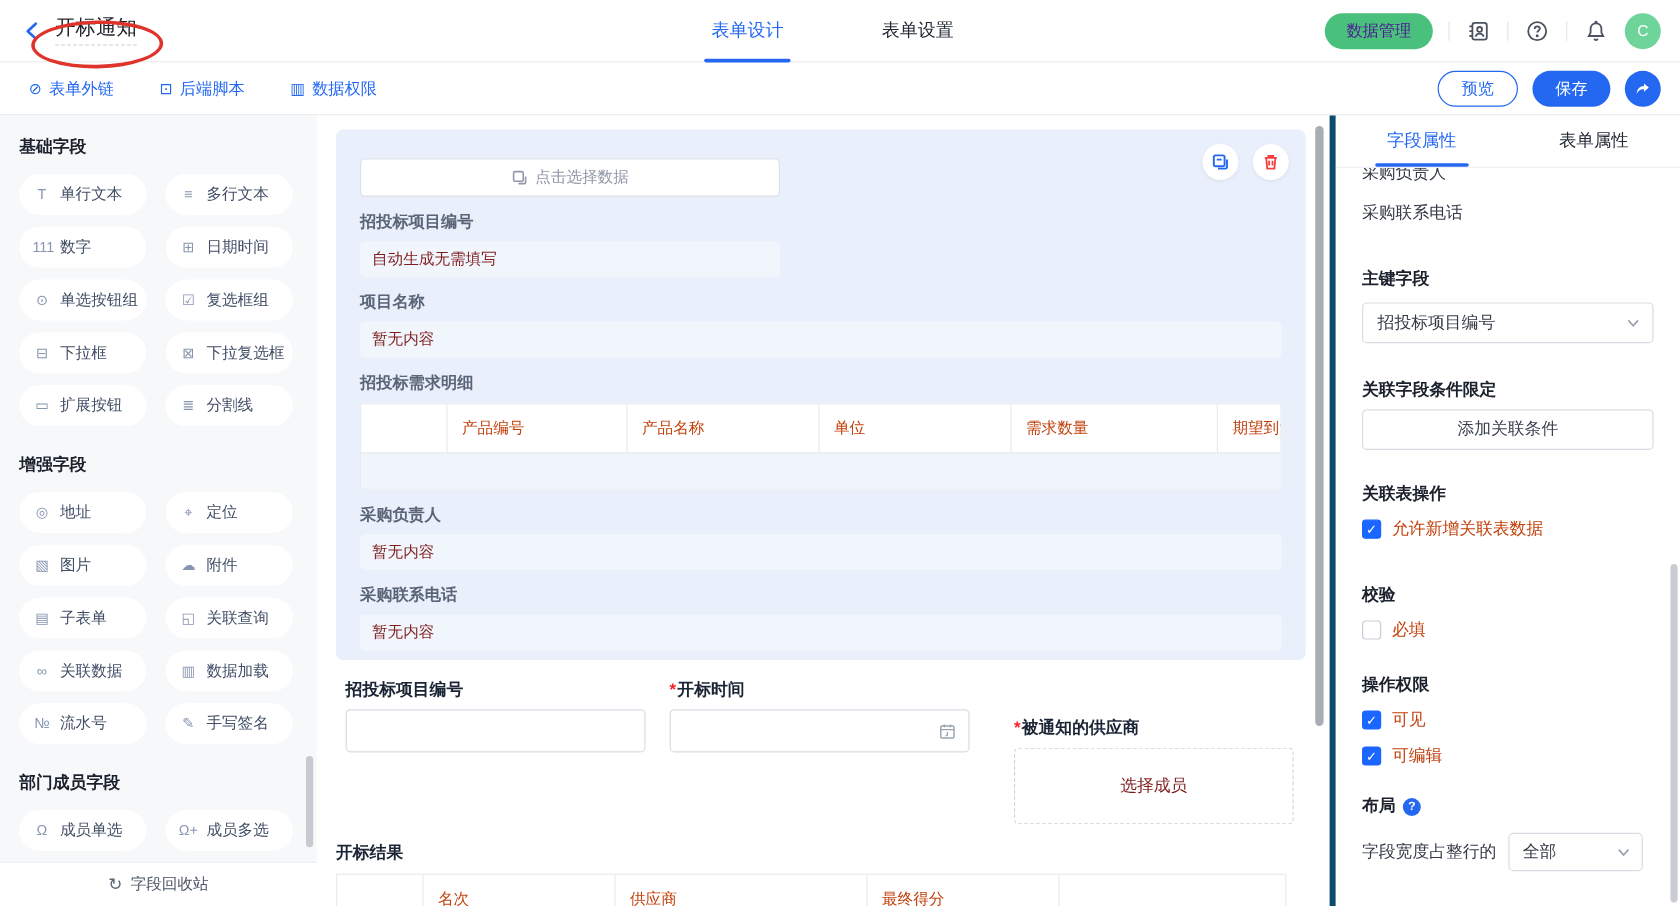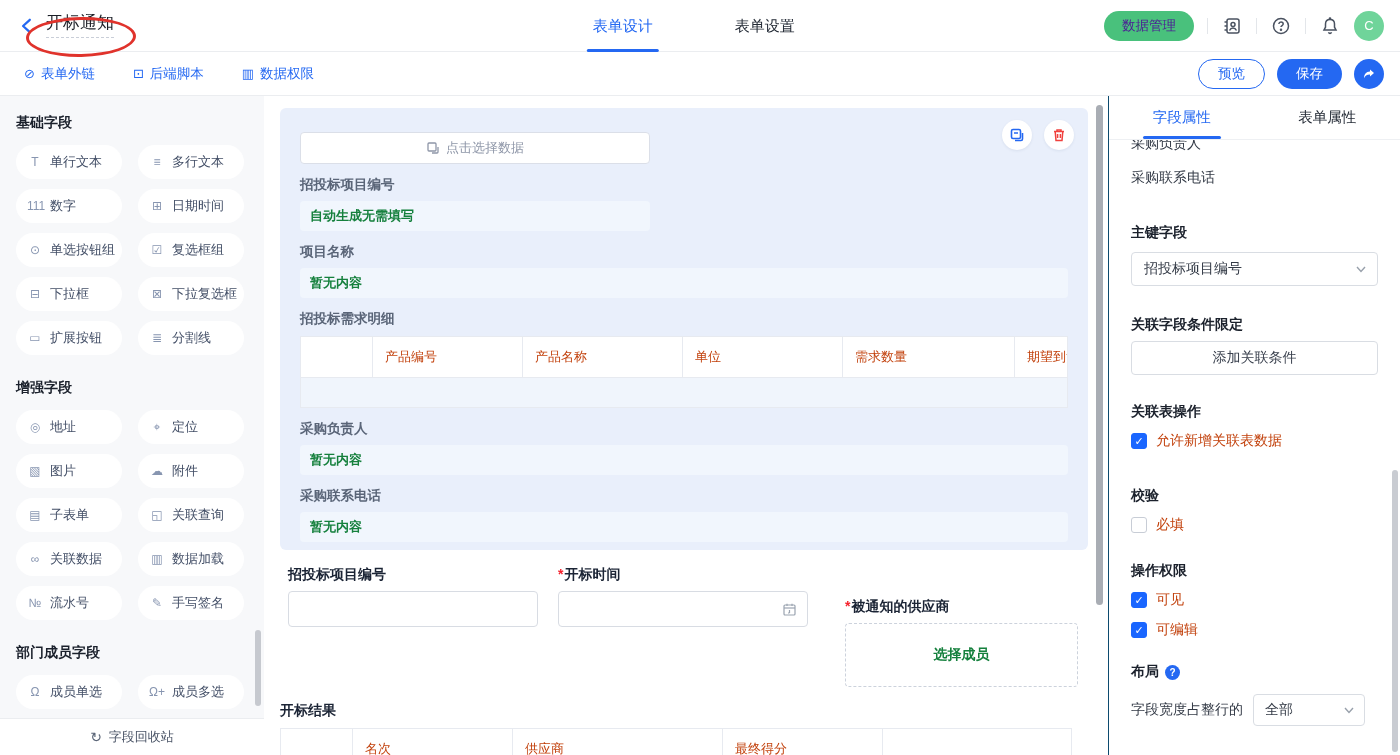--- a/index.html
+++ b/index.html
@@ -72,21 +72,21 @@
          align-items:center; justify-content:center; cursor:pointer; box-shadow:0 1px 3px rgba(30,50,90,.08); }
   .blk-title { font-size:14px; font-weight:bold; color:#1b2435; }
   .sel-data-btn { margin-top:10px; width:350px; height:32px; background:#fff; border:1px solid #dbdfe8;
                   border-radius:4px; display:flex; align-items:center; justify-content:center; gap:6px;
                   font-size:13px; color:#8e96a8; cursor:pointer; font-family:inherit; }
   .f-label { margin-top:12px; font-size:13.5px; font-weight:bold; color:#5a6578; }
   .f-input { margin-top:7px; height:30px; border-radius:4px; background:#f1f6fd; display:flex;
              align-items:center; padding-left:10px; }
   .f-input.half { width:350px; }
   .f-input.full { width:768px; }
-  .ph { color:#15803d; font-size:13px;font-weight:bold; }
+  .ph { color:#7f1d1d; font-size:13px; }
   .dtable { margin-top:8px; border:1px solid #e7eaf0; background:#fff; }
   .dt-head { display:flex; height:40px; }
   .dt-cell { border-right:1px solid #e7eaf0; display:flex; align-items:center; padding-left:12px;
              font-size:13px; color:#c2410c; overflow:hidden; white-space:nowrap; flex:none; }
   .dt-cell:last-child { border-right:none; flex:1; }
   .dt-empty { height:30px; background:#f0f5fc; border-top:1px solid #e7eaf0; }
 
   .row-fields { position:absolute; left:16px; top:470px; width:808px; height:110px; }
   .rf { position:absolute; top:0; }
   .rf-label { font-size:14px; font-weight:bold; color:#1b2435; height:16px; }
@@ -95,21 +95,21 @@
          display:flex; align-items:center; justify-content:flex-end; padding-right:10px; }
   .member-box { margin-top:9px; height:64px; background:#fff; border:1px dashed #ccd2dc; border-radius:4px;
                 display:flex; align-items:center; justify-content:center; }
   .member-box .ph { font-size:14px; }
 
   .result-sec { position:absolute; left:16px; top:606px; width:792px; }
   .r-label { font-size:14px; font-weight:bold; color:#1b2435; }
 
   
   .panel { position:absolute; top:96px; left:1108px; width:292px; bottom:0; background:#fff;
-           border-left:1px solid #0c4a6e; overflow:hidden; }
+           border-left:5px solid #0c4a6e; overflow:hidden; }
   .p-tabs { height:44px; border-bottom:1px solid #eef0f3; display:flex; }
   .p-tabs .tab { flex:1; display:flex; align-items:center; justify-content:center; font-size:14.5px;
                  color:#232a35; cursor:pointer; position:relative; }
   .p-tabs .tab.active { color:#2468f2; }
   .p-tabs .tab.active::after { content:""; position:absolute; left:50%; transform:translateX(-50%);
                  bottom:0; width:78px; height:3px; background:#2468f2; border-radius:2px; }
   .p-body { padding:0 22px; overflow:hidden; position:relative; height:615px; }
   .p-fielditem { font-size:14px; color:#333a46; height:16px; line-height:16px; margin-bottom:18px; }
   .p-fielditem:first-child { margin-top:-5px; }
   .p-sec-label { font-size:14px; font-weight:bold; color:#1b212c; height:16px; display:flex;

